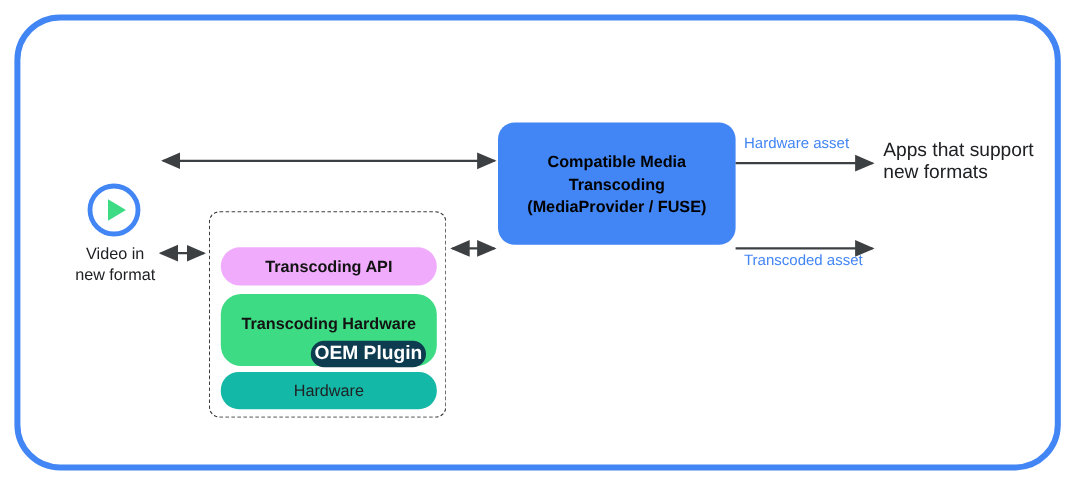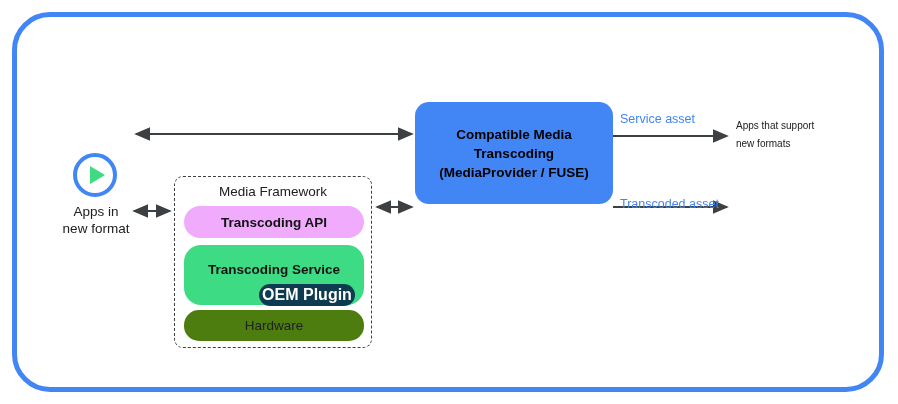--- a/index.html
+++ b/index.html
@@ -115,21 +115,21 @@
     display: flex;
     align-items: center;
     justify-content: center;
     font-size: 16px;
     font-weight: bold;
     color: #ffffff;
   }
   #box-hardware {
     top: 133px;
     height: 31px;
-    background: #4d7c0f;
+    background: #14b8a6;
     border-radius: 15px;
     font-size: 13.5px;
     color: #202124;
   }
 
   
   #cmt-box {
     position: absolute;
     left: 415px;
     top: 102px;
@@ -158,54 +158,53 @@
   }
 
   
   .asset-label {
     position: absolute;
     font-size: 12.5px;
     color: #4285f4;
     white-space: nowrap;
   }
   #label-original { left: 620px; top: 112px; }
-  #label-transcoded { left: 620px; top: 197px; }
+  #label-transcoded { left: 620px; top: 210px; }
 
   .apps-label {
     position: absolute;
-    font-size: 10px;
+    font-size: 16px;
     line-height: 18px;
     color: #202124;
     white-space: pre-line;
   }
   #label-apps-support { left: 736px; top: 117px; }
   #label-apps-nosupport { left: 736px; top: 192px; }
 </style>
 </head>
 <body>
 
 <div id="canvas">
 
   <div id="outer-frame"></div>
 
   <div id="video-icon">
     <svg width="48" height="48" viewBox="0 0 48 48">
       <circle cx="24" cy="24" r="20" fill="#ffffff" stroke="#4285f4" stroke-width="4"></circle>
       <polygon points="19,15 34,24 19,33" fill="#3ddc84"></polygon>
     </svg>
   </div>
-  <div id="video-label">Apps in
+  <div id="video-label">Video in
 new format</div>
 
   <div id="media-framework">
-    <div id="mf-title">Media Framework</div>
 
     <div class="mf-box" id="box-api">Transcoding API</div>
 
-    <div class="mf-box" id="box-service">Transcoding Service</div>
+    <div class="mf-box" id="box-service">Transcoding Hardware</div>
 
     <div id="box-oem">OEM Plugin</div>
 
     <div class="mf-box" id="box-hardware">Hardware</div>
   </div>
 
   <div id="cmt-box">Compatible Media
 Transcoding
 (MediaProvider / FUSE)</div>
 
@@ -223,19 +222,19 @@
 
     <line x1="134" y1="211" x2="170" y2="211" stroke="#3c4043" stroke-width="1.8" marker-start="url(#arrow-start)" marker-end="url(#arrow-end)"></line>
 
     <line x1="377" y1="207" x2="412" y2="207" stroke="#3c4043" stroke-width="1.8" marker-start="url(#arrow-start)" marker-end="url(#arrow-end)"></line>
 
     <line x1="613" y1="136" x2="727" y2="136" stroke="#3c4043" stroke-width="1.8" marker-end="url(#arrow-end)"></line>
 
     <line x1="613" y1="207" x2="727" y2="207" stroke="#3c4043" stroke-width="1.8" marker-end="url(#arrow-end)"></line>
   </svg>
 
-  <div class="asset-label" id="label-original">Service asset</div>
+  <div class="asset-label" id="label-original">Hardware asset</div>
   <div class="asset-label" id="label-transcoded">Transcoded asset</div>
 
   <div class="apps-label" id="label-apps-support">Apps that support
 new formats</div>
 
 </div>
 
 </body></html>

